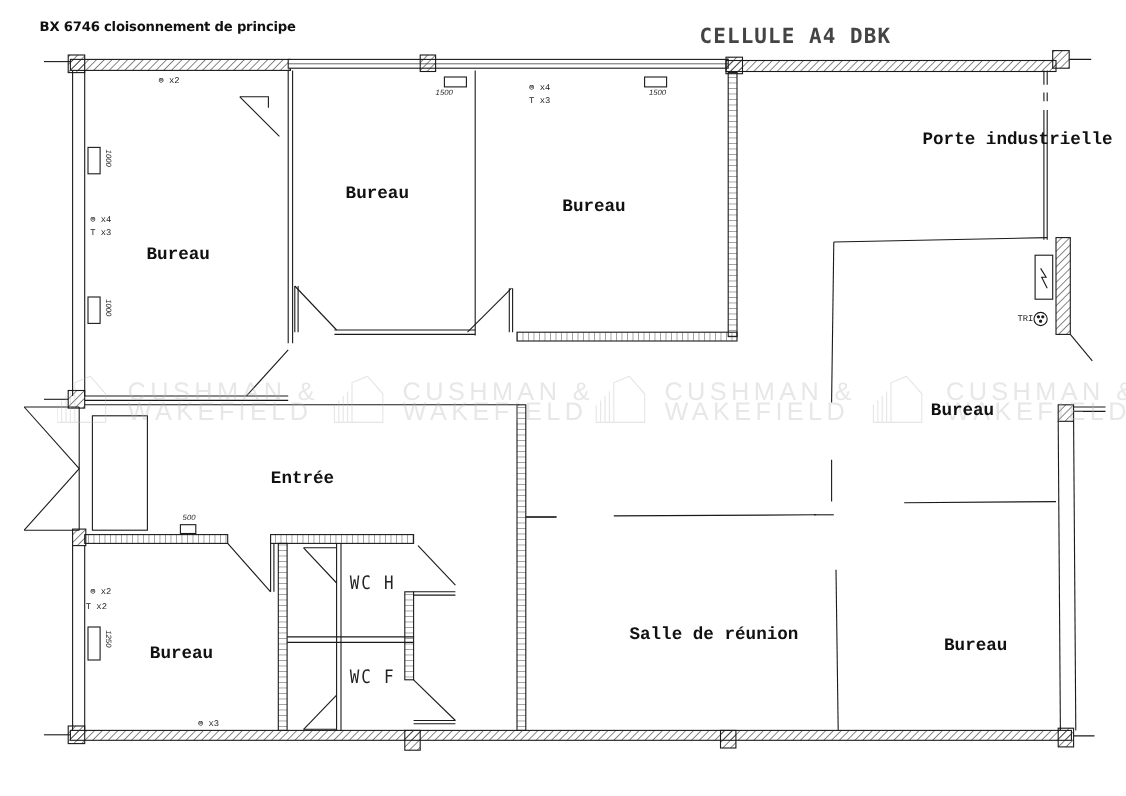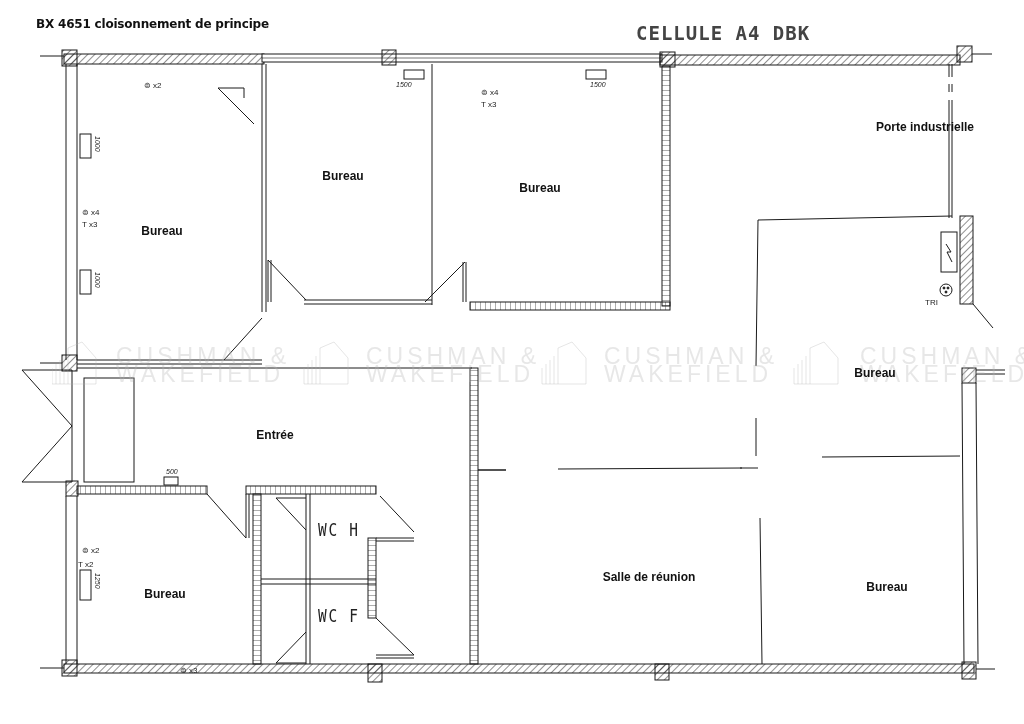--- a/index.html
+++ b/index.html
@@ -1,24 +1,24 @@
 <!DOCTYPE html>
 <html><head>
 <meta charset="utf-8">
 <style>
   html, body { margin: 0; padding: 0; background: #ffffff; }
   body { width: 1024px; height: 724px; position: relative; overflow: hidden; font-family: "Liberation Sans", sans-serif; }
   #plan { position: absolute; left: 0; top: 0; width: 1024px; height: 724px; }
   .doc-title { position: absolute; left: 36px; top: 17px; font-family: "DejaVu Sans", sans-serif; font-weight: bold; font-size: 12px; color: #111; letter-spacing: -0.2px; }
   .cell-title { position: absolute; left: 636px; top: 22px; font-family: "DejaVu Sans Mono", monospace; font-weight: bold; font-size: 19px; color: #444; letter-spacing: 1px; text-align: center; }
-  .room-label { position: absolute; font-family: Liberation Sans, sans-serif; font-weight: bold; font-size: 12px; color: #111; white-space: nowrap; transform: translate(-50%, -50%); }
+  .room-label { position: absolute; font-family: Liberation Mono, monospace; font-weight: bold; font-size: 16px; color: #111; white-space: nowrap; transform: translate(-50%, -50%); }
   .dim { position: absolute; font-family: "Liberation Sans", sans-serif; font-style: italic; font-size: 7px; color: #222; white-space: nowrap; }
   .dim.v { transform: rotate(90deg); transform-origin: left top; }
   .wc { position: absolute; font-family: "DejaVu Sans Mono", monospace; font-size: 17px; color: #222; letter-spacing: 2px; transform: scaleX(0.85); transform-origin: left top; }
-  .sym { position: absolute; font-family: Liberation Sans, sans-serif; font-size: 8px; color: #222; white-space: nowrap; line-height: 9px; margin-top: 12px; }
+  .sym { position: absolute; font-family: Liberation Mono, monospace; font-size: 8px; color: #222; white-space: nowrap; line-height: 9px; }
   .watermark { position: absolute; font-family: "Liberation Sans", sans-serif; font-size: 23px; line-height: 18px; color: rgba(180,180,180,0.32); letter-spacing: 4px; white-space: nowrap; }
   .wm-icon { position: absolute; }
 </style>
 </head>
 <body>
 
 <svg id="plan" viewBox="0 0 1024 724" xmlns="http://www.w3.org/2000/svg">
   <defs>
     <pattern id="hatch" patternUnits="userSpaceOnUse" width="5" height="5" patternTransform="rotate(45)">
       <line x1="0" y1="0" x2="0" y2="5" stroke="#222" stroke-width="1"></line>
@@ -191,21 +191,21 @@
 </div>
 <svg class="wm-icon" style="left:52px;top:338px" width="1000" height="50" viewBox="0 0 1000 50">
   <g stroke="rgba(180,180,180,0.35)" fill="none" stroke-width="1">
     <path d="M0,46 V30 M4,46 V26 M8,46 V22 M12,46 V18 M16,46 V10 L30,4 L44,20 V46 H0"></path>
     <path d="M252,46 V30 M256,46 V26 M260,46 V22 M264,46 V18 M268,46 V10 L282,4 L296,20 V46 H252"></path>
     <path d="M490,46 V30 M494,46 V26 M498,46 V22 M502,46 V18 M506,46 V10 L520,4 L534,20 V46 H490"></path>
     <path d="M742,46 V30 M746,46 V26 M750,46 V22 M754,46 V18 M758,46 V10 L772,4 L786,20 V46 H742"></path>
   </g>
 </svg>
 
-<div class="doc-title">BX 4651 cloisonnement de principe</div>
+<div class="doc-title">BX 6746 cloisonnement de principe</div>
 <div class="cell-title">CELLULE A4 DBK</div>
 
 <div class="room-label" style="left:162px;top:231px;">Bureau</div>
 <div class="room-label" style="left:343px;top:176px;">Bureau</div>
 <div class="room-label" style="left:540px;top:188px;">Bureau</div>
 <div class="room-label" style="left:925px;top:127px;">Porte industrielle</div>
 <div class="room-label" style="left:875px;top:373px;">Bureau</div>
 <div class="room-label" style="left:275px;top:435px;">Entrée</div>
 <div class="room-label" style="left:165px;top:594px;">Bureau</div>
 <div class="room-label" style="left:649px;top:577px;">Salle de réunion</div>

